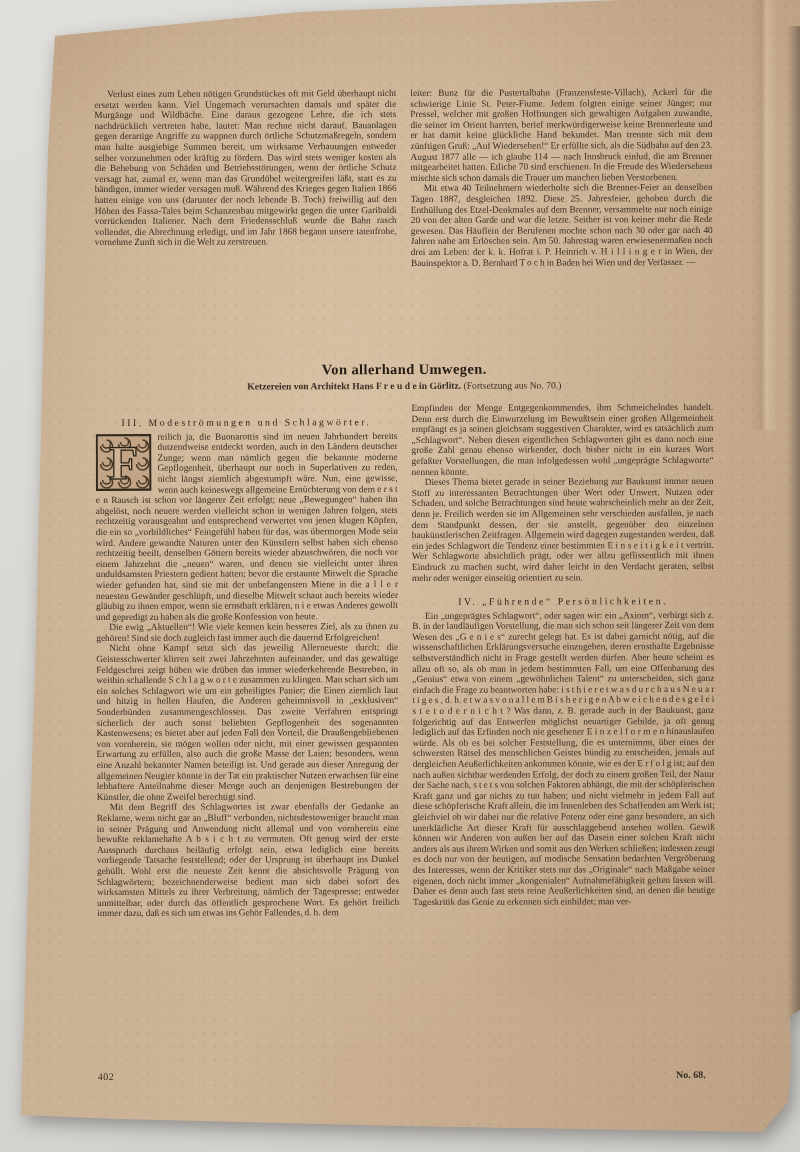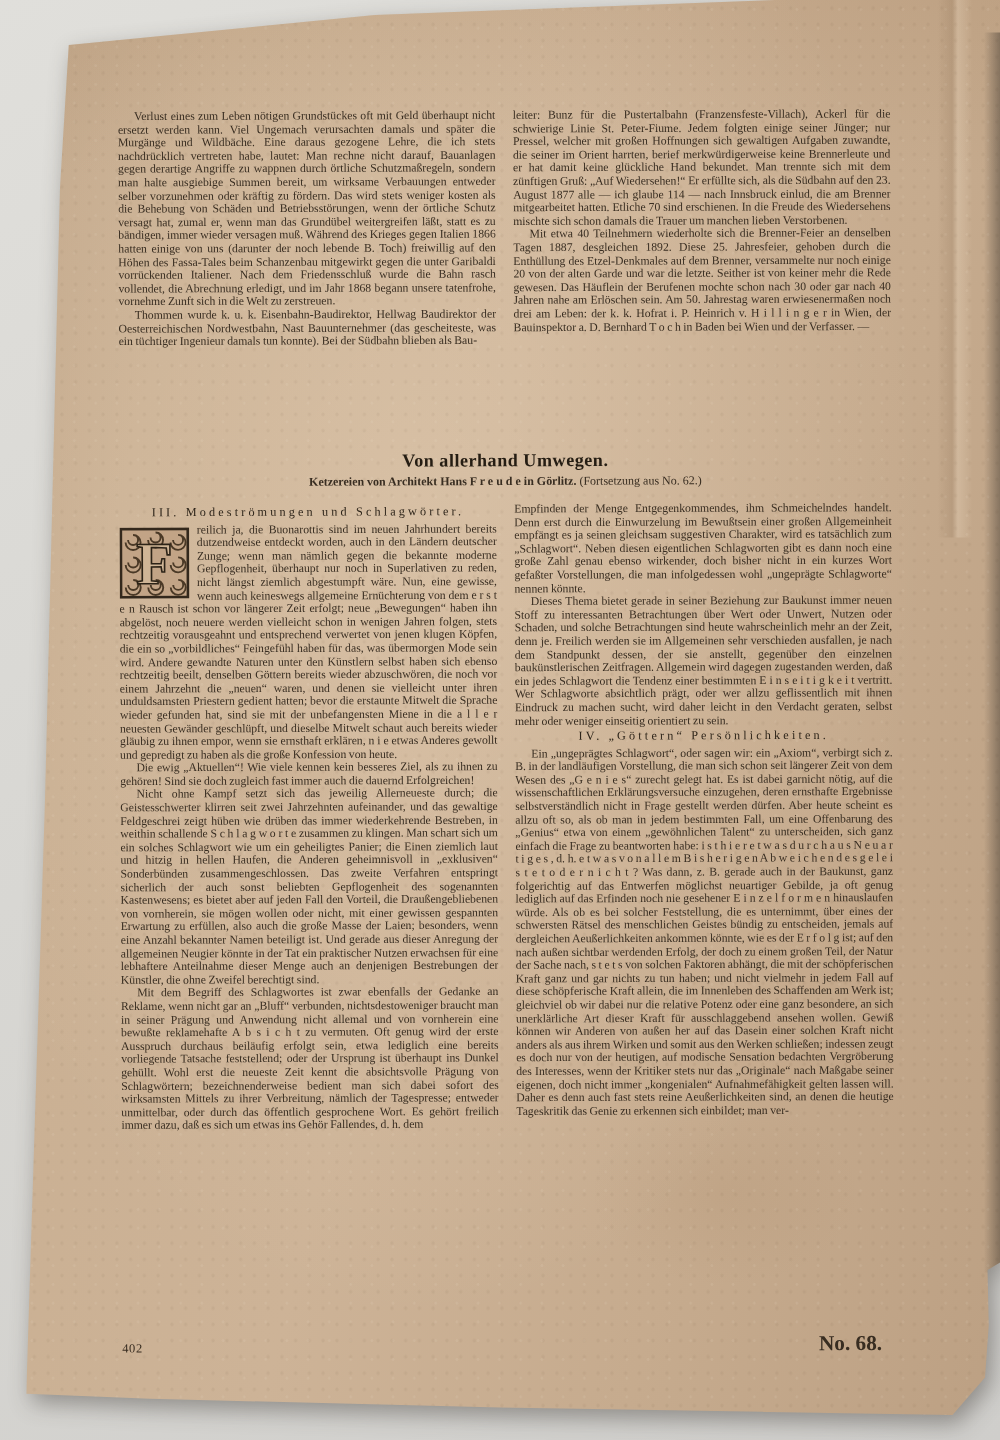--- a/index.html
+++ b/index.html
@@ -47,57 +47,56 @@
   .par{margin:0;text-indent:13px;hyphens:auto;-webkit-hyphens:auto;word-spacing:-0.3px;}
   .no-indent-first .par:first-child{text-indent:0;}
 
   .article-header{height:42px;text-align:center;padding-top:5px;}
   .title{margin:0;font-size:14.5px;line-height:16px;font-weight:bold;letter-spacing:.4px;color:#251d13;}
   .subtitle{margin-top:3px;font-size:9.6px;line-height:11px;}
   .subtitle .author{font-weight:bold;margin-top:28px;}
   .subtitle .note{font-weight:normal;}
 
   .section-heading{
-    margin:2px 0 3px;font-size:9.8px;font-weight:normal;text-align:center;
+    margin:14px 0 3px;font-size:9.8px;font-weight:normal;text-align:center;
     letter-spacing:2.5px;white-space:nowrap;text-indent:0;color:#2e251a;
   }
   .dropcap{float:left;width:56px;height:57px;margin:2px 6px 1px 0;}
 
   .page-footer{display:flex;justify-content:space-between;align-items:baseline;margin-top:6px;}
   .page-num{font-size:10px;letter-spacing:.5px;}
-  .issue-num{font-size:17px;font-weight:bold;margin-right:10px;}
+  .issue-num{font-size:10px;font-weight:bold;margin-right:10px;}
 </style>
 </head>
 <body>
 
 <div class="paper-wrap">
   <div class="paper">
     <div class="stain s1"></div>
     <div class="stain s2"></div>
     <div class="fold"></div>
     <div class="right-shade"></div>
 
     <div class="content">
 
       <section class="cols top-cols">
         <div class="col">
             <p class="par">Verlust eines zum Leben nötigen Grundstückes oft mit Geld überhaupt nicht ersetzt werden kann. Viel Ungemach verursachten damals und später die Murgänge und Wildbäche. Eine daraus gezogene Lehre, die ich stets nachdrücklich vertreten habe, lautet: Man rechne nicht darauf, Bauanlagen gegen derartige Angriffe zu wappnen durch örtliche Schutzmaßregeln, sondern man halte ausgiebige Summen bereit, um wirksame Verbauungen entweder selber vorzunehmen oder kräftig zu fördern. Das wird stets weniger kosten als die Behebung von Schäden und Betriebsstörungen, wenn der örtliche Schutz versagt hat, zumal er, wenn man das Grundübel weitergreifen läßt, statt es zu bändigen, immer wieder versagen muß. Während des Krieges gegen Italien 1866 hatten einige von uns (darunter der noch lebende B. Toch) freiwillig auf den Höhen des Fassa-Tales beim Schanzenbau mitgewirkt gegen die unter Garibaldi vorrückenden Italiener. Nach dem Friedensschluß wurde die Bahn rasch vollendet, die Abrechnung erledigt, und im Jahr 1868 begann unsere tatenfrohe, vornehme Zunft sich in die Welt zu zerstreuen.</p>
-            <p class="par">Thommen wurde k. u. k. Eisenbahn-Baudirektor, Hellwag Baudirektor der Oesterreichischen Nordwestbahn, Nast Bauunternehmer (das gescheiteste, was ein tüchtiger Ingenieur damals tun konnte). Bei der Südbahn blieben als Bau-</p>
           </div>
         <div class="col no-indent-first">
             <p class="par">leiter: Bunz für die Pustertalbahn (Franzensfeste-Villach), Ackerl für die schwierige Linie St. Peter-Fiume. Jedem folgten einige seiner Jünger; nur Pressel, welcher mit großen Hoffnungen sich gewaltigen Aufgaben zuwandte, die seiner im Orient harrten, berief merkwürdigerweise keine Brennerleute und er hat damit keine glückliche Hand bekundet. Man trennte sich mit dem zünftigen Gruß: „Auf Wiedersehen!“ Er erfüllte sich, als die Südbahn auf den 23. August 1877 alle — ich glaube 114 — nach Innsbruck einlud, die am Brenner mitgearbeitet hatten. Etliche 70 sind erschienen. In die Freude des Wiedersehens mischte sich schon damals die Trauer um manchen lieben Verstorbenen.</p>
             <p class="par">Mit etwa 40 Teilnehmern wiederholte sich die Brenner-Feier an denselben Tagen 1887, desgleichen 1892. Diese 25. Jahresfeier, gehoben durch die Enthüllung des Etzel-Denkmales auf dem Brenner, versammelte nur noch einige 20 von der alten Garde und war die letzte. Seither ist von keiner mehr die Rede gewesen. Das Häuflein der Berufenen mochte schon nach 30 oder gar nach 40 Jahren nahe am Erlöschen sein. Am 50. Jahrestag waren erwiesenermaßen noch drei am Leben: der k. k. Hofrat i. P. Heinrich v. H i l l i n g e r in Wien, der Bauinspektor a. D. Bernhard T o c h in Baden bei Wien und der Verfasser. —</p>
           </div>
       </section>
 
       <header class="article-header">
         <h1 class="title">Von allerhand Umwegen.</h1>
         <div class="subtitle">
           <span class="author">Ketzereien von Architekt Hans F r e u d e in Görlitz.</span>
-          <span class="note">(Fortsetzung aus No. 62.)</span>
+          <span class="note">(Fortsetzung aus No. 70.)</span>
         </div>
       </header>
 
       <section class="cols main-cols">
 
         <div class="col">
           <h2 class="section-heading">III. Modeströmungen und Schlagwörter.</h2>
           <p class="par" style="text-indent:0">
             <svg class="dropcap" viewBox="0 0 56 57" aria-hidden="true">
               <rect x="1.2" y="1.2" width="53.6" height="54.6" fill="#c2a486" stroke="#33281c" stroke-width="2.2"></rect>
@@ -119,21 +118,21 @@
               <p class="par">Nicht ohne Kampf setzt sich das jeweilig Allerneueste durch; die Geistesschwerter klirren seit zwei Jahrzehnten aufeinander, und das gewaltige Feldgeschrei zeigt hüben wie drüben das immer wiederkehrende Bestreben, in weithin schallende S c h l a g w o r t e zusammen zu klingen. Man schart sich um ein solches Schlagwort wie um ein geheiligtes Panier; die Einen ziemlich laut und hitzig in hellen Haufen, die Anderen geheimnisvoll in „exklusiven“ Sonderbünden zusammengeschlossen. Das zweite Verfahren entspringt sicherlich der auch sonst beliebten Gepflogenheit des sogenannten Kastenwesens; es bietet aber auf jeden Fall den Vorteil, die Draußengebliebenen von vornherein, sie mögen wollen oder nicht, mit einer gewissen gespannten Erwartung zu erfüllen, also auch die große Masse der Laien; besonders, wenn eine Anzahl bekannter Namen beteiligt ist. Und gerade aus dieser Anregung der allgemeinen Neugier könnte in der Tat ein praktischer Nutzen erwachsen für eine lebhaftere Anteilnahme dieser Menge auch an denjenigen Bestrebungen der Künstler, die ohne Zweifel berechtigt sind.</p>
               <p class="par">Mit dem Begriff des Schlagwortes ist zwar ebenfalls der Gedanke an Reklame, wenn nicht gar an „Bluff“ verbunden, nichtsdestoweniger braucht man in seiner Prägung und Anwendung nicht allemal und von vornherein eine bewußte reklamehafte A b s i c h t zu vermuten. Oft genug wird der erste Ausspruch durchaus beiläufig erfolgt sein, etwa lediglich eine bereits vorliegende Tatsache feststellend; oder der Ursprung ist überhaupt ins Dunkel gehüllt. Wohl erst die neueste Zeit kennt die absichtsvolle Prägung von Schlagwörtern; bezeichnenderweise bedient man sich dabei sofort des wirksamsten Mittels zu ihrer Verbreitung, nämlich der Tagespresse; entweder unmittelbar, oder durch das öffentlich gesprochene Wort. Es gehört freilich immer dazu, daß es sich um etwas ins Gehör Fallendes, d. h. dem</p>
             </div>
         </div>
 
         <div class="col">
           <div class="no-indent-first">
               <p class="par">Empfinden der Menge Entgegenkommendes, ihm Schmeichelndes handelt. Denn erst durch die Einwurzelung im Bewußtsein einer großen Allgemeinheit empfängt es ja seinen gleichsam suggestiven Charakter, wird es tatsächlich zum „Schlagwort“. Neben diesen eigentlichen Schlagworten gibt es dann noch eine große Zahl genau ebenso wirkender, doch bisher nicht in ein kurzes Wort gefaßter Vorstellungen, die man infolgedessen wohl „ungeprägte Schlagworte“ nennen könnte.</p>
               <p class="par">Dieses Thema bietet gerade in seiner Beziehung zur Baukunst immer neuen Stoff zu interessanten Betrachtungen über Wert oder Unwert, Nutzen oder Schaden, und solche Betrachtungen sind heute wahrscheinlich mehr an der Zeit, denn je. Freilich werden sie im Allgemeinen sehr verschieden ausfallen, je nach dem Standpunkt dessen, der sie anstellt, gegenüber den einzelnen baukünstlerischen Zeitfragen. Allgemein wird dagegen zugestanden werden, daß ein jedes Schlagwort die Tendenz einer bestimmten E i n s e i t i g k e i t vertritt. Wer Schlagworte absichtlich prägt, oder wer allzu geflissentlich mit ihnen Eindruck zu machen sucht, wird daher leicht in den Verdacht geraten, selbst mehr oder weniger einseitig orientiert zu sein.</p>
             </div>
-          <h2 class="section-heading">IV. „Göttern“ Persönlichkeiten.</h2>
+          <h2 class="section-heading">IV. „Führende“ Persönlichkeiten.</h2>
           <div>
               <p class="par">Ein „ungeprägtes Schlagwort“, oder sagen wir: ein „Axiom“, verbirgt sich z. B. in der landläufigen Vorstellung, die man sich schon seit längerer Zeit von dem Wesen des „G e n i e s“ zurecht gelegt hat. Es ist dabei garnicht nötig, auf die wissenschaftlichen Erklärungsversuche einzugehen, deren ernsthafte Ergebnisse selbstverständlich nicht in Frage gestellt werden dürfen. Aber heute scheint es allzu oft so, als ob man in jedem bestimmten Fall, um eine Offenbarung des „Genius“ etwa von einem „gewöhnlichen Talent“ zu unterscheiden, sich ganz einfach die Frage zu beantworten habe: i s t h i e r e t w a s d u r c h a u s N e u a r t i g e s , d. h. e t w a s v o n a l l e m B i s h e r i g e n A b w e i c h e n d e s g e l e i s t e t o d e r n i c h t ? Was dann, z. B. gerade auch in der Baukunst, ganz folgerichtig auf das Entwerfen möglichst neuartiger Gebilde, ja oft genug lediglich auf das Erfinden noch nie gesehener E i n z e l f o r m e n hinauslaufen würde. Als ob es bei solcher Feststellung, die es unternimmt, über eines der schwersten Rätsel des menschlichen Geistes bündig zu entscheiden, jemals auf dergleichen Aeußerlichkeiten ankommen könnte, wie es der E r f o l g ist; auf den nach außen sichtbar werdenden Erfolg, der doch zu einem großen Teil, der Natur der Sache nach, s t e t s von solchen Faktoren abhängt, die mit der schöpferischen Kraft ganz und gar nichts zu tun haben; und nicht vielmehr in jedem Fall auf diese schöpferische Kraft allein, die im Innenleben des Schaffenden am Werk ist; gleichviel ob wir dabei nur die relative Potenz oder eine ganz besondere, an sich unerklärliche Art dieser Kraft für ausschlaggebend ansehen wollen. Gewiß können wir Anderen von außen her auf das Dasein einer solchen Kraft nicht anders als aus ihrem Wirken und somit aus den Werken schließen; indessen zeugt es doch nur von der heutigen, auf modische Sensation bedachten Vergröberung des Interesses, wenn der Kritiker stets nur das „Originale“ nach Maßgabe seiner eigenen, doch nicht immer „kongenialen“ Aufnahmefähigkeit gelten lassen will. Daher es denn auch fast stets reine Aeußerlichkeiten sind, an denen die heutige Tageskritik das Genie zu erkennen sich einbildet; man ver-</p>
             </div>
         </div>
 
       </section>
 
       <footer class="page-footer">
         <span class="page-num">402</span>
         <span class="issue-num">No. 68.</span>

